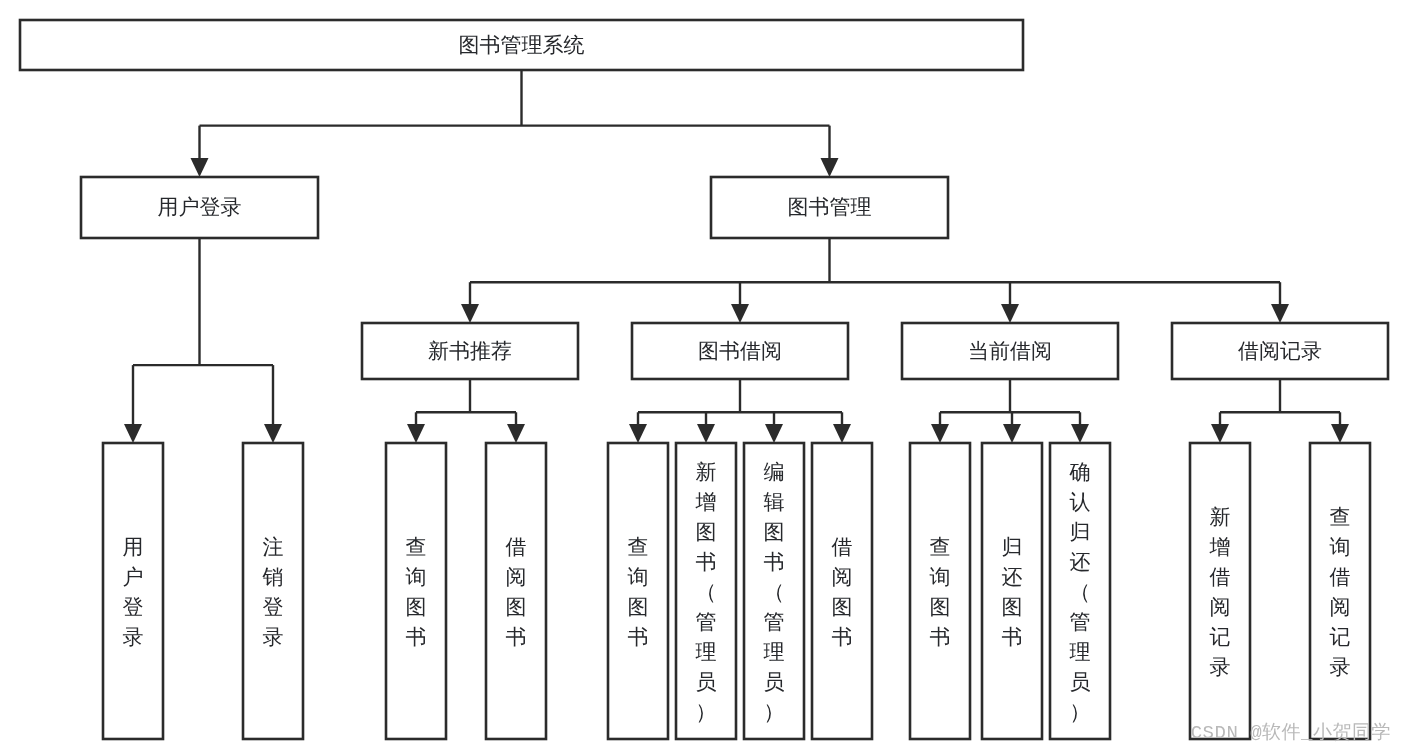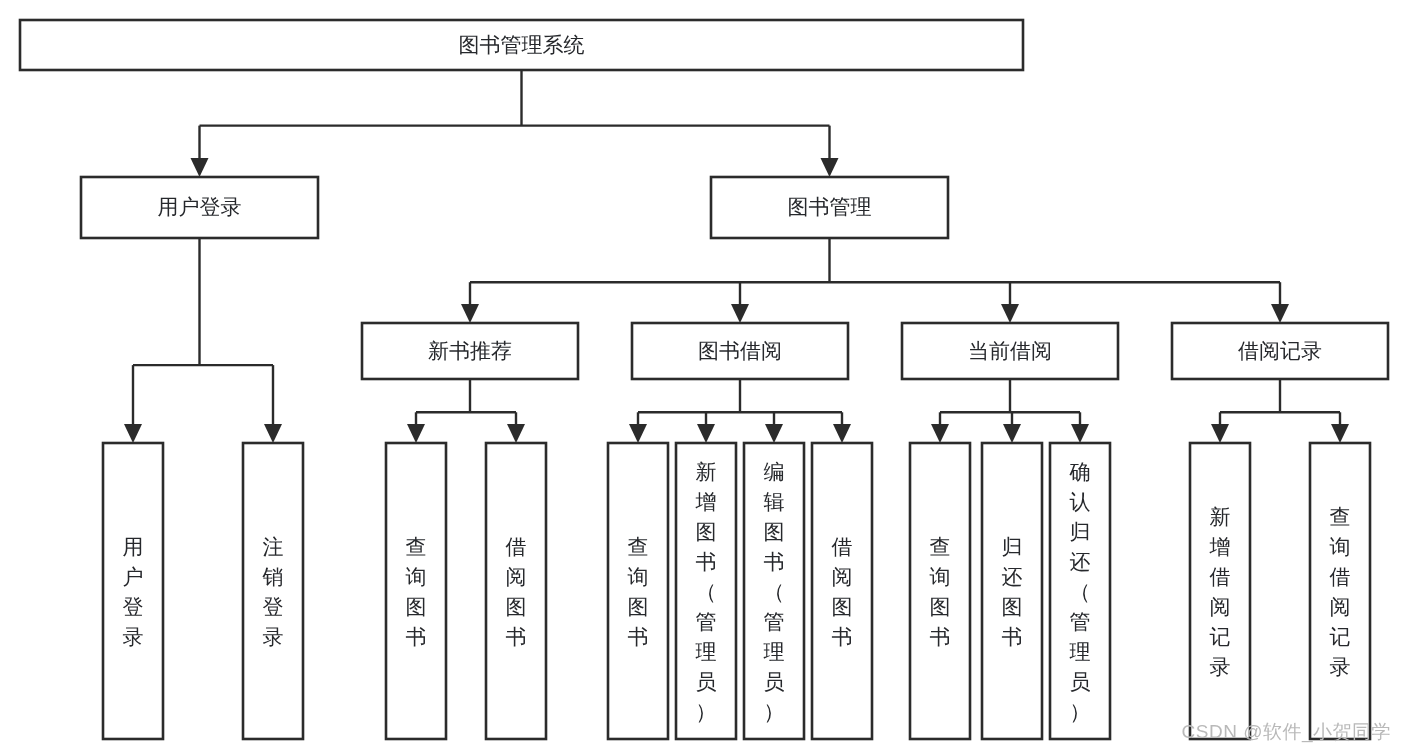--- a/index.html
+++ b/index.html
@@ -54,21 +54,21 @@
   .node-label-v {
     font-family: "Liberation Sans", "DejaVu Sans", sans-serif;
     font-size: 21px;
     fill: #26282c;
     text-anchor: middle;
   }
   .watermark {
     position: absolute;
     right: 14px;
     bottom: 8px;
-    font-family: Liberation Sans, sans-serif;
+    font-family: Liberation Mono, monospace;
     font-size: 19px;
     color: #b9b9b9;
     white-space: nowrap;
     letter-spacing: 0.5px;
     user-select: none;
   }
 </style>
 </head>
 <body>
 

